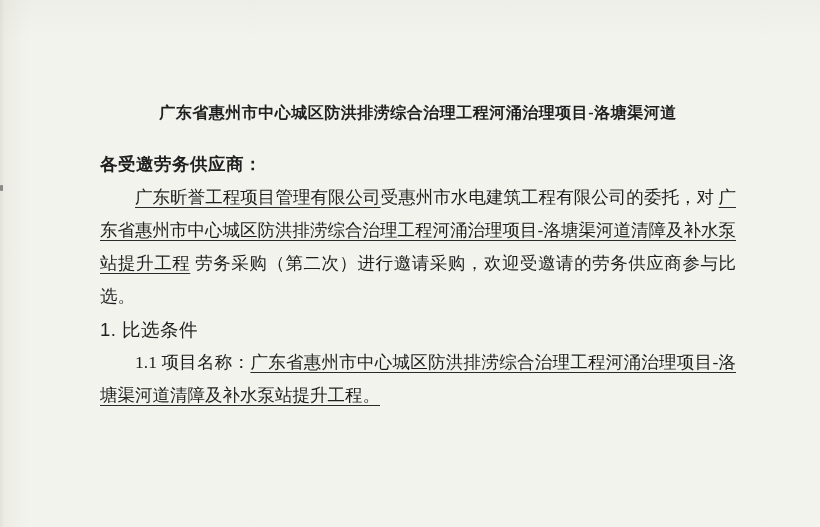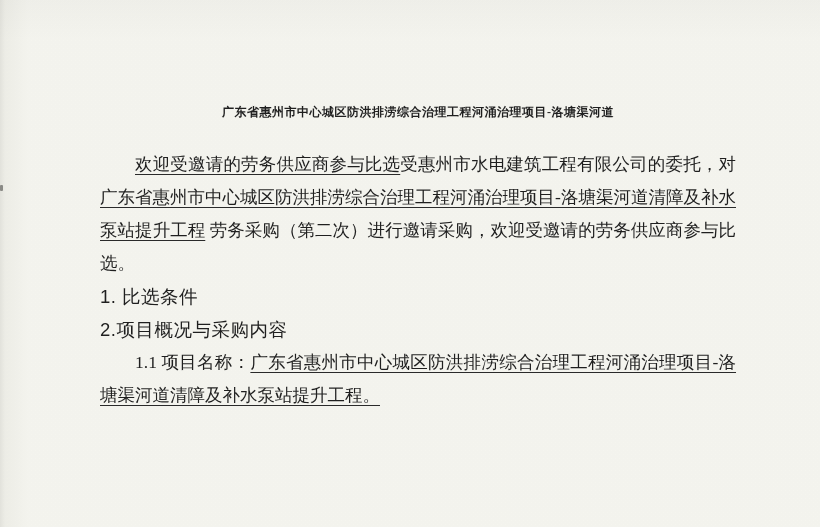--- a/index.html
+++ b/index.html
@@ -30,21 +30,21 @@
   }
   .content {
     position: absolute;
     left: 100px;
     top: 0;
     width: 636px;
   }
   .title {
     margin: 88px 0 0 0;
     text-align: center;
-    font-size: 12px;
+    font-size: 16px;
     font-weight: bold;
     line-height: 49px;
     letter-spacing: 0.5px;
   }
   .title .title-line { display: block; white-space: nowrap; }
   .doc-body {
     margin-top: 11px;
   }
   .doc-body p, .doc-body h2, .doc-body h3 {
     margin: 0;
@@ -79,25 +79,25 @@
   <div class="scan-mark"></div>
 
   <div class="content">
 
     <h1 class="title">
       <span class="title-line">广东省惠州市中心城区防洪排涝综合治理工程河涌治理项目-洛塘渠河道</span>
     </h1>
 
     <div class="doc-body">
 
+      <p class="salutation">各受邀劳务供应商：</p>
 
-      <p class="indent"><span class="u">欢迎受邀请的劳务供应商参与比选</span><span>受惠州市水电建筑工程有限公司的委托，对 </span><span class="u">广东省惠州市中心城区防洪排涝综合治理工程河涌治理项目-洛塘渠河道清障及补水泵站提升工程</span><span> 劳务采购（第二次）进行邀请采购，欢迎受邀请的劳务供应商参与比选。</span></p>
+      <p class="indent"><span class="u">广东昕誉工程项目管理有限公司</span><span>受惠州市水电建筑工程有限公司的委托，对 </span><span class="u">广东省惠州市中心城区防洪排涝综合治理工程河涌治理项目-洛塘渠河道清障及补水泵站提升工程</span><span> 劳务采购（第二次）进行邀请采购，欢迎受邀请的劳务供应商参与比选。</span></p>
 
       <h2 class="heading">1. 比选条件</h2>
 
 
-      <h2 class="heading">2.项目概况与采购内容</h2>
 
       <p class="indent"><span>1.1 项目名称：</span><span class="u">广东省惠州市中心城区防洪排涝综合治理工程河涌治理项目-洛塘渠河道清障及补水泵站提升工程。</span></p>
 
     </div>
   </div>
 </div>
 
 </body></html>

